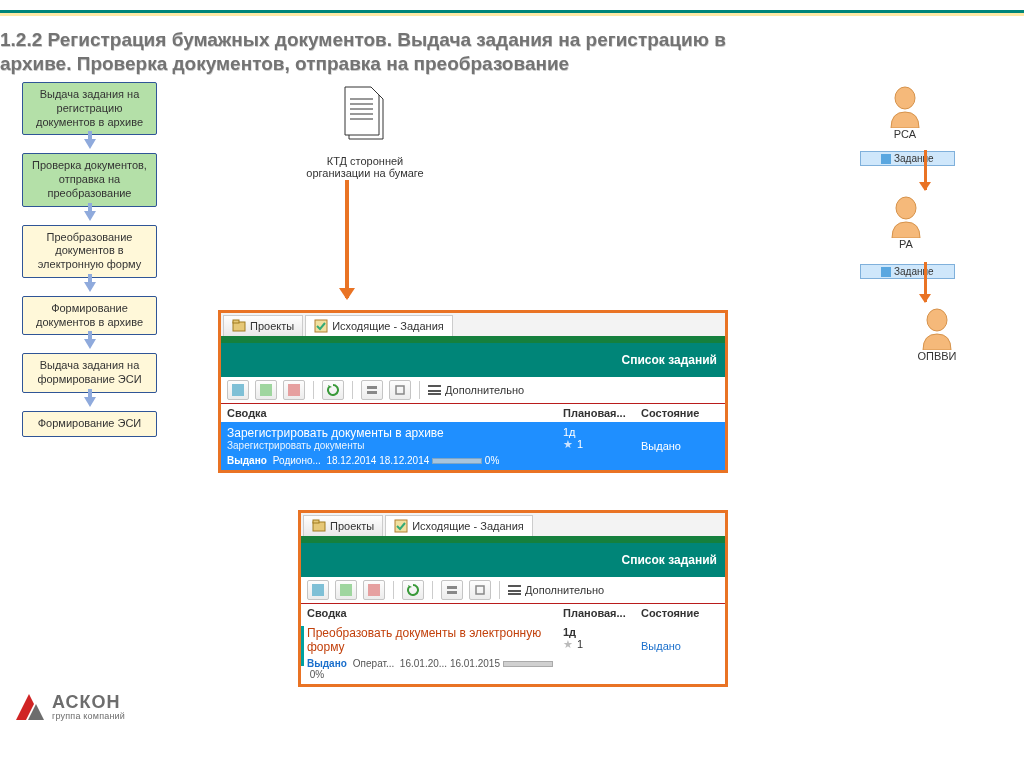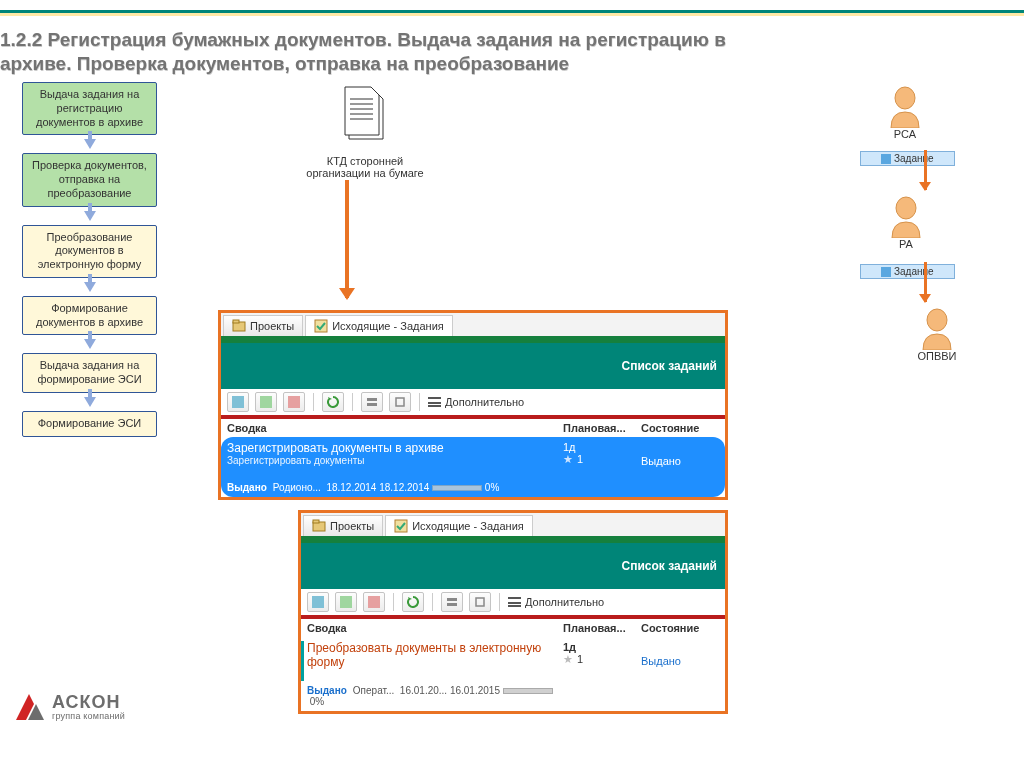--- a/index.html
+++ b/index.html
@@ -25,37 +25,37 @@
   .o-arrow-v1::after { content:""; position:absolute; left:-6px; bottom:-2px; width:0; height:0; border-left:8px solid transparent; border-right:8px solid transparent; border-top:12px solid #e97324; }
 
   
   .panel { position:absolute; border:3px solid #e97324; background:#fff; }
   #panel1 { left:218px; top:310px; width:510px; }
   #panel2 { left:298px; top:510px; width:430px; }
   .tabs { display:flex; background:#f3f3f3; border-bottom:7px solid #15803d; padding:2px 2px 0 2px; gap:2px;}
   .tab { display:flex; align-items:center; gap:4px; padding:3px 8px; font-size:11px; border:1px solid #ccc; border-bottom:none; background:linear-gradient(#fefefe,#e8e8e8); cursor:pointer; }
   .tab.active { background:#fff; }
   .tab .ico { width:14px; height:14px; display:inline-block; }
-  .section-title { background:#008578; color:#fff; font-weight:bold; text-align:right; padding:16px 8px; font-size:12px; }
-  .toolbar { display:flex; align-items:center; gap:6px; padding:3px 6px; border-bottom:4px solid #b91c1c; background:#fff; }
+  .section-title { background:#008578; color:#fff; font-weight:bold; text-align:right; padding:10px 8px; font-size:12px; }
+  .toolbar { display:flex; align-items:center; gap:6px; padding:3px 6px; border-bottom:1px solid #b91c1c; background:#fff; }
   .toolbar .tbtn { width:22px; height:20px; border:1px solid #c4c4c4; border-radius:2px; background:linear-gradient(#fdfdfd,#ececec); display:flex; align-items:center; justify-content:center; cursor:pointer;}
   .toolbar .divider { width:1px; height:18px; background:#ccc; margin:0 2px; }
   .toolbar .more { display:flex; align-items:center; gap:4px; cursor:pointer; font-size:11px; }
   .toolbar .more .ham { display:inline-block; width:13px; height:10px; border-top:2px solid #555; border-bottom:2px solid #555; position:relative;}
   .toolbar .more .ham::after { content:""; position:absolute; top:3px; left:0; width:13px; height:2px; background:#555;}
   .cols { display:flex; padding:3px 6px; font-size:11px; color:#333; font-weight:bold; }
   .cols .c-sv { flex:1; }
   .cols .c-pl { width:78px; }
   .cols .c-st { width:78px; }
-  .row { display:flex; align-items:flex-start; padding:4px 6px; font-size:11px;border-radius:12px; }
+  .row { display:flex; align-items:flex-start; padding:4px 6px; font-size:11px; }
   .row.sel { background:#1f8fff; color:#fff; }
   .row .c-sv { flex:1; }
   .row .c-sv .t1 { font-weight:normal; font-size:12px;}
   .row .c-sv .t2 { font-size:10px; opacity:.9;}
-  .row .c-sv .t3 { font-size:10px; margin-top:16px; }
+  .row .c-sv .t3 { font-size:10px; margin-top:4px; }
   .row .c-sv .t3 .st { font-weight:bold; margin-right:6px;}
   .row .c-pl, .row .c-st { width:78px; }
   .row .star { color: #a7c8ec; margin-right:4px;}
   .row.sel .star { color:#cde4ff; }
   .row .bar { display:inline-block; width:50px; height:6px; background:#a8c4dc; border:1px solid #7da5c7; vertical-align:middle; }
   .row .bar.gray { background:#d0d0d0; border-color:#aaa;}
   .row.plain .c-sv .t1 { color:#c2410c; }
   .row.plain .c-st a { color:#1a6fcc; cursor:pointer; }
   .row .badge { display:inline-block; width:3px; height:40px; background:#00a0a0; position:absolute; margin-left:-6px;}
   .row.plain { position:relative; }

